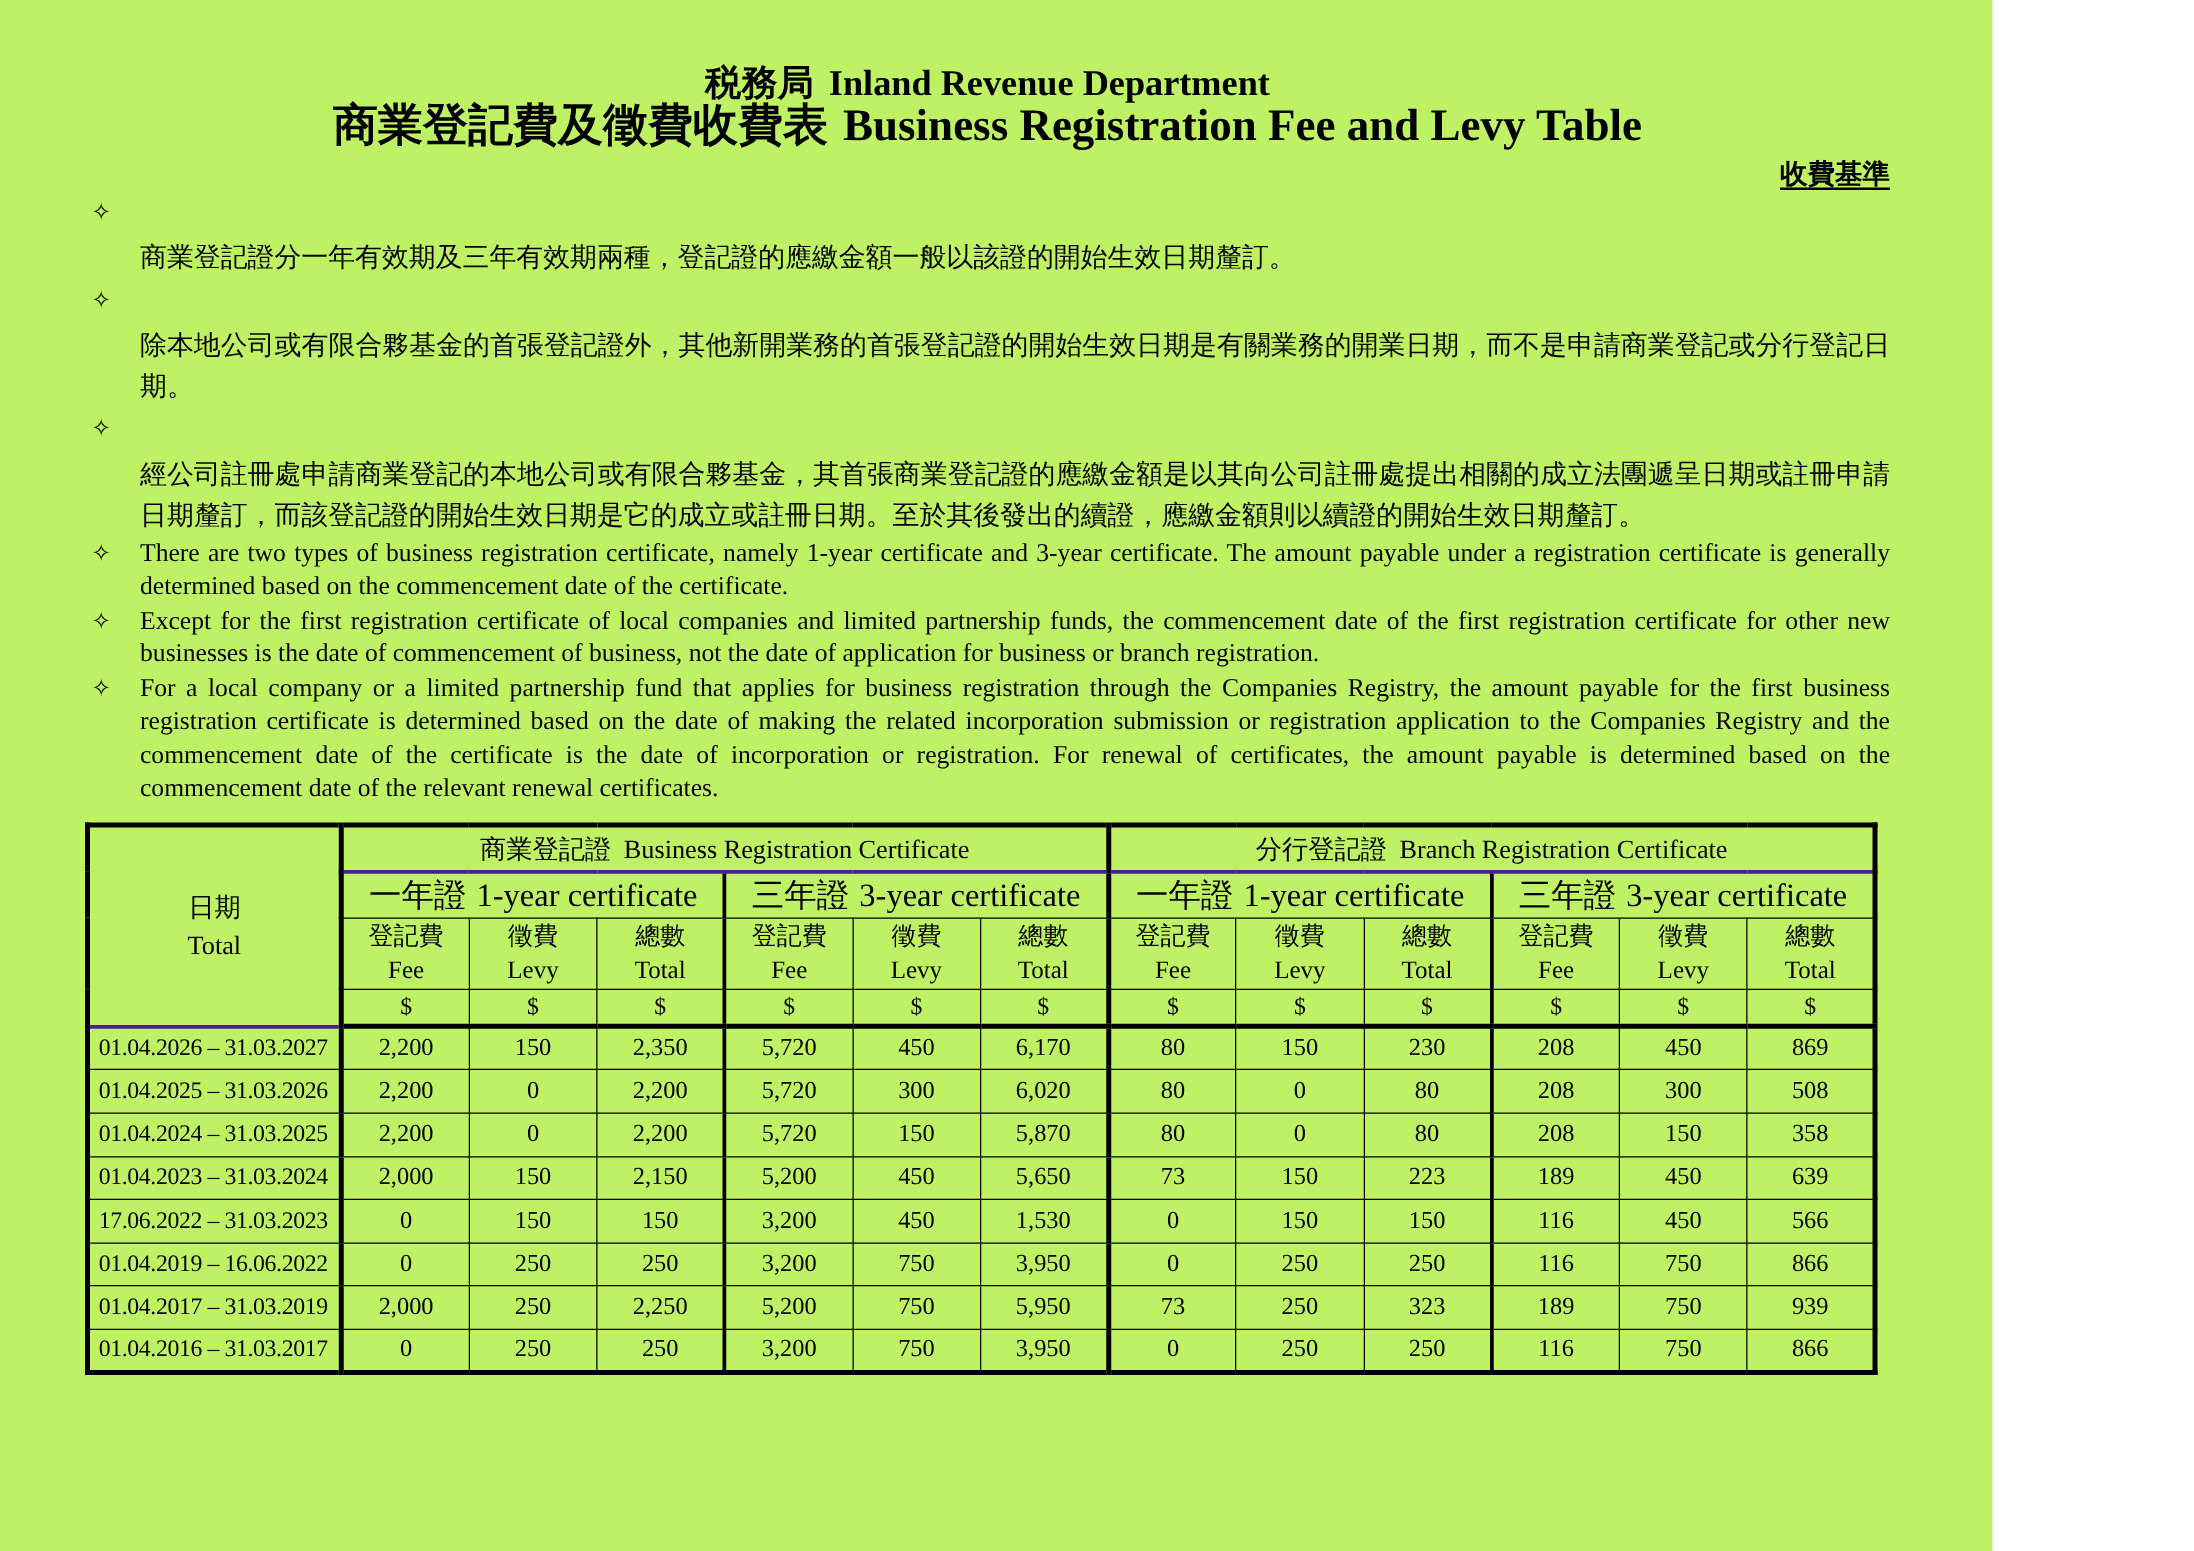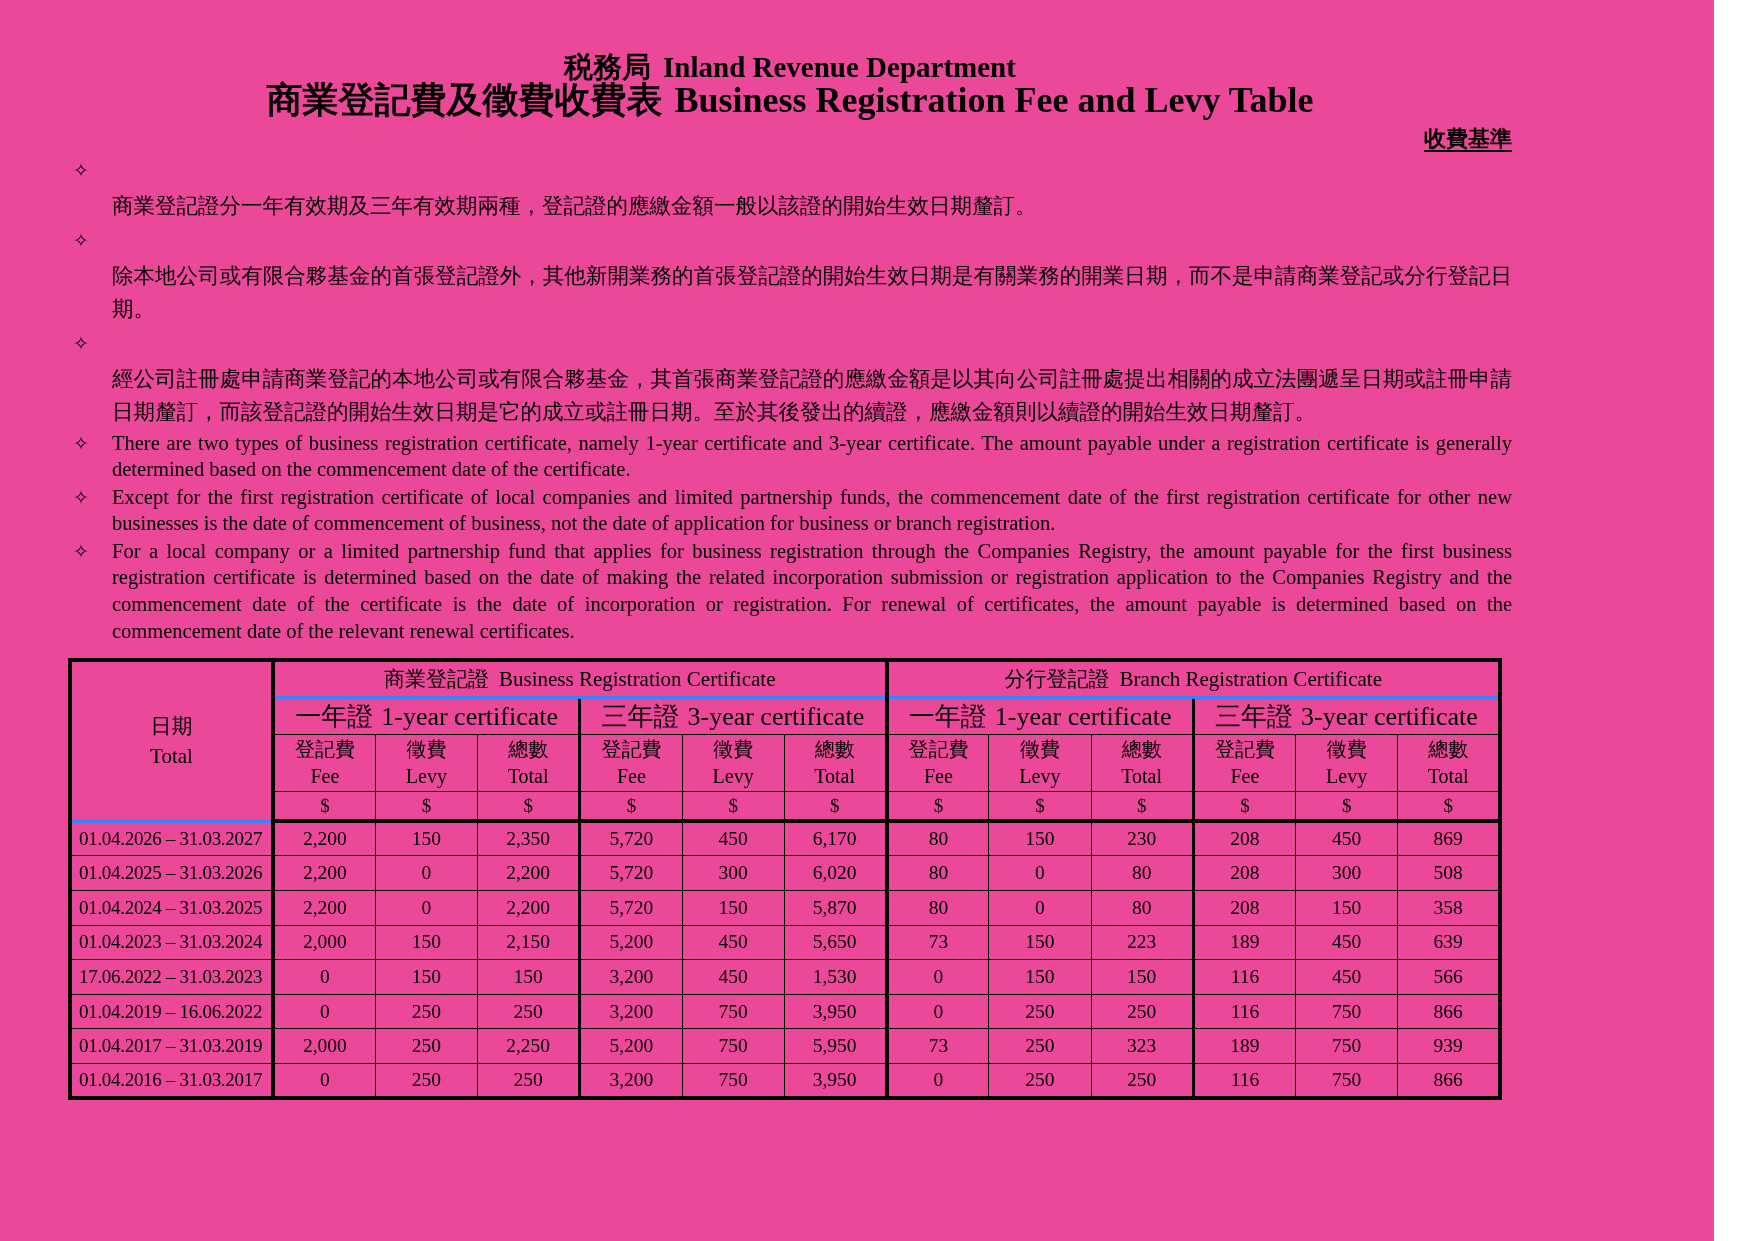--- a/index.html
+++ b/index.html
@@ -1,22 +1,22 @@
 <!DOCTYPE html>
 <html><head>
 <meta charset="utf-8">
 <style>
   * { margin: 0; padding: 0; box-sizing: border-box; }
   html, body { background: #ffffff; }
   body { font-family: "Liberation Serif", "DejaVu Serif", serif; color: #000; }
   .page {
     position: relative;
-    width: 1714px;
+    width: 1594px;
     height: 1241px;
-    background: #ec4899;
+    background: #bef264;
     overflow: hidden;
   }
   .content {
     position: absolute;
     left: 68px;
     top: 50px;
     width: 1444px;
   }
   .doc-title {
     text-align: center;
@@ -81,21 +81,21 @@
   .date-head {
     border-right: 4px solid #000 !important;
     font-size: 21px;
     line-height: 30px;
     text-align: center;
     vertical-align: middle;
   }
   .row-groups th {
     height: 37px;
     font-size: 21px;
-    border-bottom: 3px solid #3b82f6;
+    border-bottom: 3px solid #4c1d95;
     vertical-align: middle;
   }
   .row-groups .gap { display: inline-block; width: 10px; }
   .row-sub th {
     height: 37px;
     font-size: 26px;
     text-align: center;
     vertical-align: middle;
   }
   .row-sub .gap { display: inline-block; width: 8px; }

